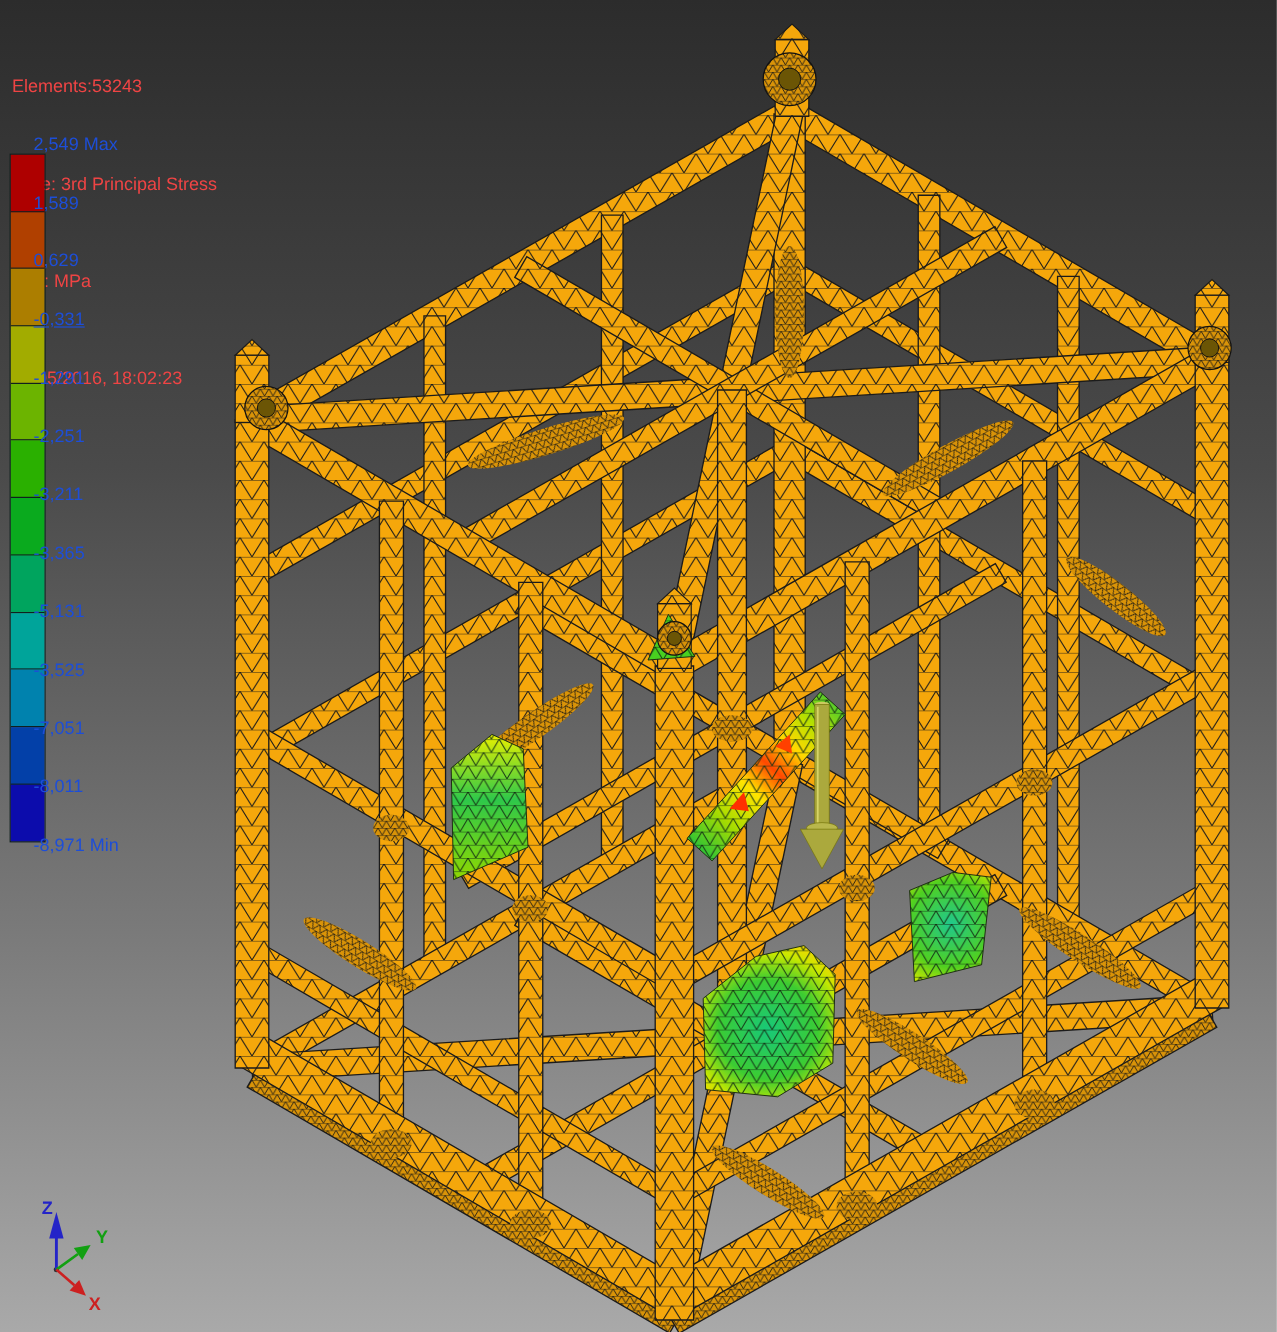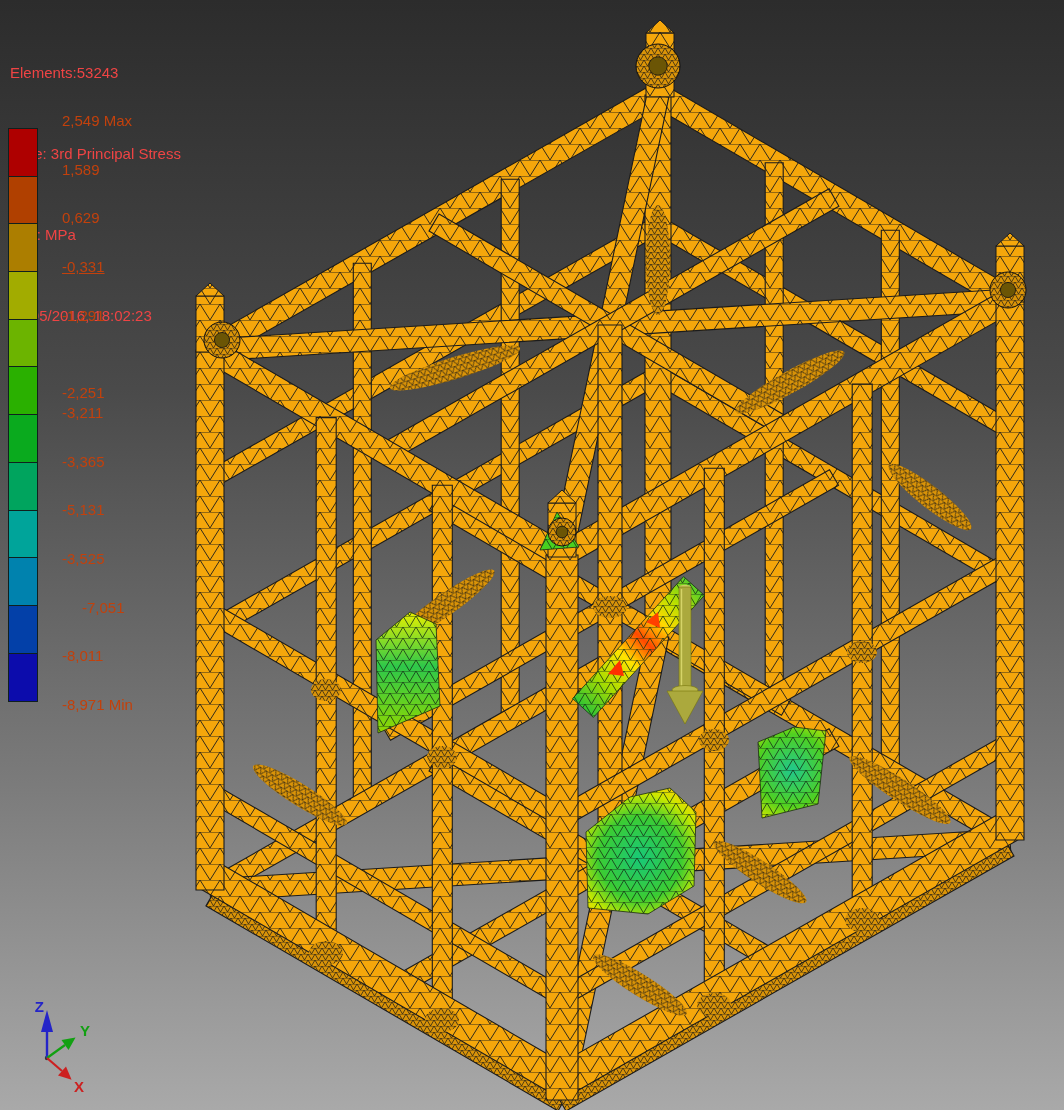--- a/index.html
+++ b/index.html
@@ -9,21 +9,21 @@
     font-family:"Liberation Sans",sans-serif;
   }
   .viewport{position:absolute;inset:0;}
   #model-svg{position:absolute;left:0;top:0;}
   .hud-header{position:absolute;left:10px;top:5px;color:#ef4444;font-size:15px;line-height:27px;white-space:pre;}
   .hud-header div{height:27px;}
   .legend{position:absolute;left:0;top:0;width:220px;height:760px;}
   .legend-bar{position:absolute;left:8px;top:128px;width:28px;border:1px solid #10201e;}
   .legend-bar .seg{height:47.7px;border-bottom:1px solid #10201e;box-sizing:border-box;}
   .legend-bar .seg:last-child{border-bottom:none;}
-  .legend-labels span{position:absolute;left:62px;font-size:15px;color:#c2410c;white-space:nowrap;}
+  .legend-labels span{position:absolute;left:28px;font-size:15px;color:#1d4ed8;white-space:nowrap;}
   .triad-svg{position:absolute;left:0;top:0;}
   .triad-label{font-size:15px;font-weight:bold;}
 </style>
 </head>
 <body>
 
 <div class="viewport">
 
   <svg id="model-svg" width="1064" height="1110" viewBox="0 0 1064 1110">
     <defs>
@@ -181,26 +181,26 @@
         <div class="seg" style="background: rgb(0, 130, 174);"></div>
         <div class="seg" style="background: rgb(3, 64, 168);"></div>
         <div class="seg" style="background: rgb(12, 12, 172);"></div>
       </div>
     <div class="legend-labels" id="legend-labels">
         <span style="top: 112px;">2,549 Max</span>
         <span style="top: 160.66px;">1,589</span>
         <span style="top: 209.32px;">0,629</span>
         <span style="top: 257.98px; text-decoration: underline;">-0,331</span>
         <span style="top: 306.64px;">-1,291</span>
-        <span style="top: 355.3px; margin-top: 29px;">-2,251</span>
+        <span style="top: 355.3px;">-2,251</span>
         <span style="top: 403.96px; text-align: right;">-3,211</span>
         <span style="top: 452.62px;">-3,365</span>
         <span style="top: 501.28px;">-5,131</span>
         <span style="top: 549.94px;">-3,525</span>
-        <span style="top: 598.6px; margin-left: 20px;">-7,051</span>
+        <span style="top: 598.6px;">-7,051</span>
         <span style="top: 647.26px;">-8,011</span>
         <span style="top: 695.92px;">-8,971 Min</span>
       </div>
   </div>
 
   <svg class="triad-svg" width="1064" height="1110" viewBox="0 0 1064 1110">
     <circle cx="47" cy="1058" r="2.2" fill="#333"></circle>
     <g>
       <line x1="47" y1="1058" x2="47" y2="1030" stroke="#2424C8" stroke-width="2.4"></line>
       <polygon points="41,1032 53,1032 47,1010" fill="#2424C8"></polygon>

